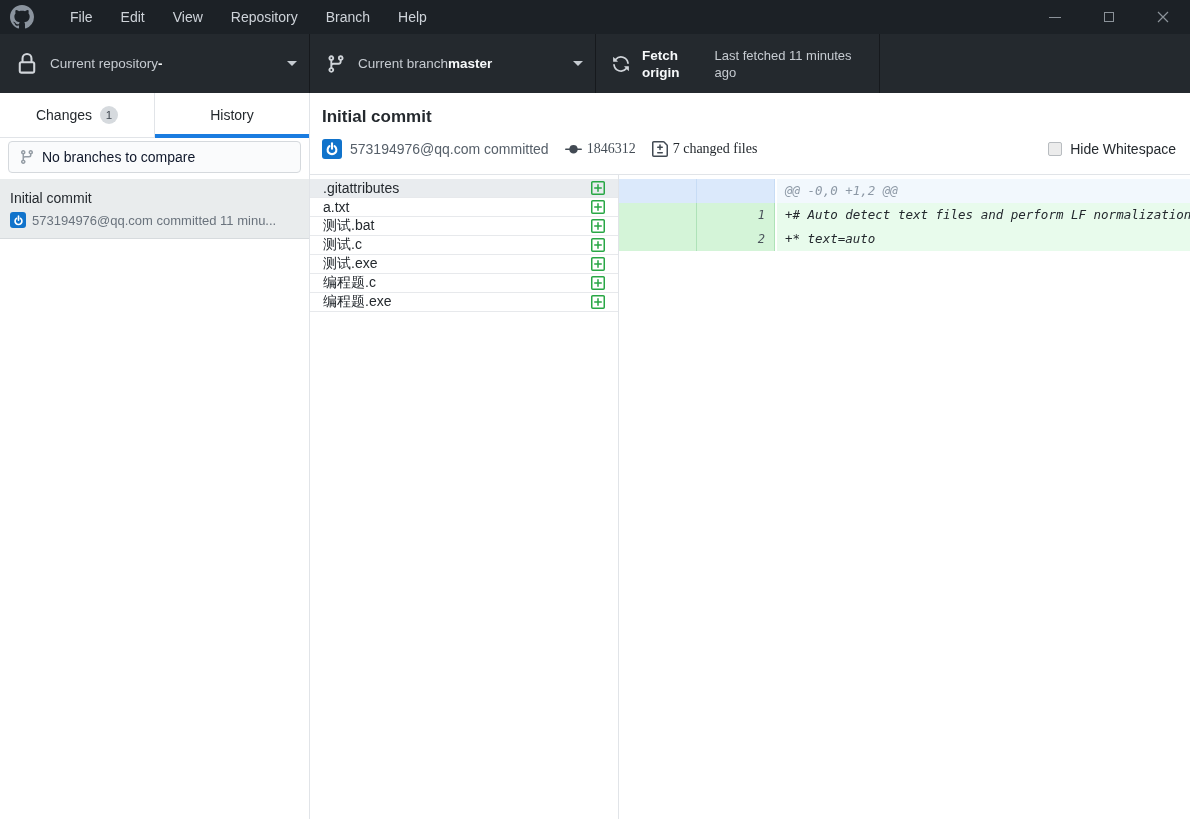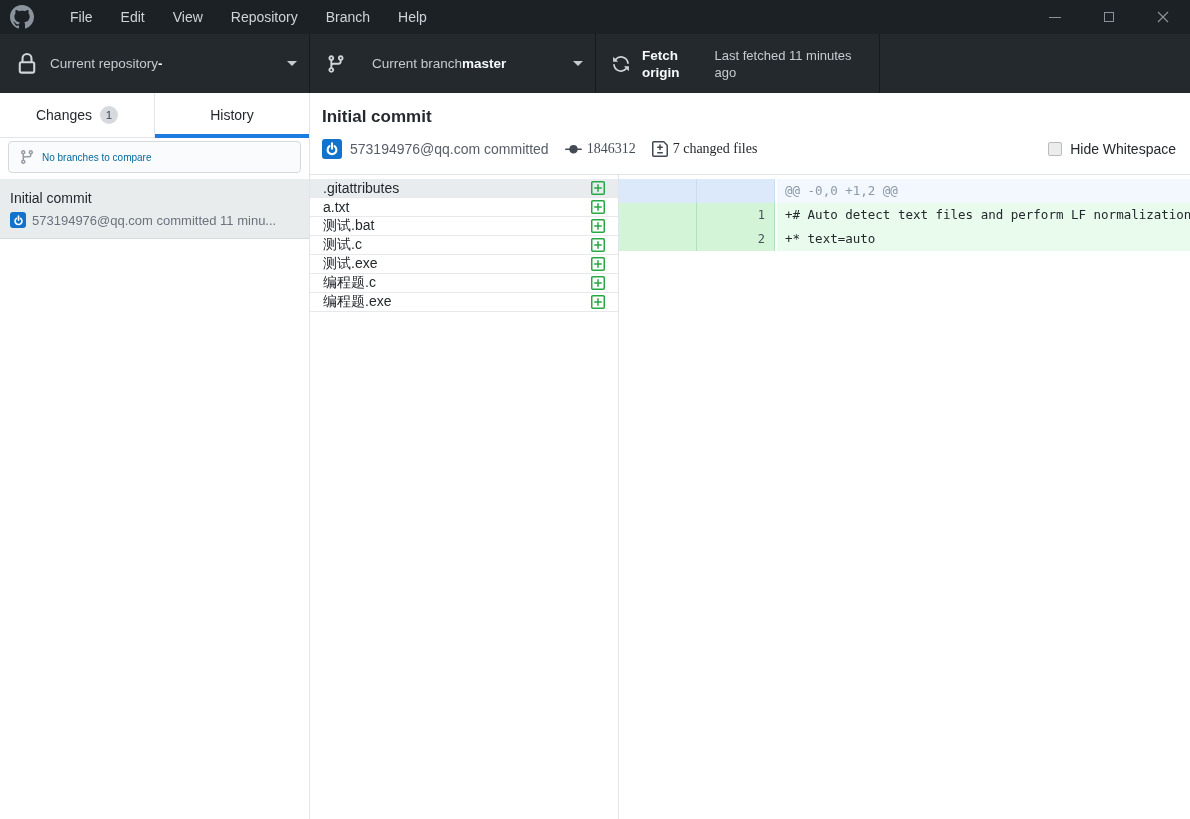--- a/index.html
+++ b/index.html
@@ -21,36 +21,36 @@
   .toolbar { height:59px; background:#24292e; display:flex; flex:none; }
   .tool-btn { display:flex; align-items:center; border-right:1px solid #16191d; padding:0 12px 0 16px; cursor:default; }
   .tool-btn .ticon { flex:none; margin-right:12px; }
   .tool-texts { display:flex; flex-direction:row; justify-content:center; min-width:0; }
   .tool-caption { color:#c6cbd1; font-size:13.5px; line-height:17px; }
   .tool-value { color:#f6f8fa; font-size:13.5px; font-weight:bold; line-height:17px; }
   .tool-title { color:#f6f8fa; font-size:13.5px; font-weight:bold; line-height:17px; }
   .tool-sub { color:#c6cbd1; font-size:13px; line-height:17px; }
   .chev { margin-left:auto; width:0; height:0; border-left:5px solid transparent; border-right:5px solid transparent; border-top:5px solid #c6cbd1; }
   .btn-repo { width:310px; }
-  .btn-branch { width:286px;gap:14px; }
+  .btn-branch { width:286px; }
   .btn-fetch { width:284px; }
 
   
   .content { flex:1; display:flex; min-height:0; }
 
   
   .sidebar { width:310px; flex:none; border-right:1px solid #e1e4e8; display:flex; flex-direction:column; background:#fff; }
   .tabbar { height:45px; display:flex; border-bottom:1px solid #e1e4e8; flex:none; }
   .tab { flex:1; display:flex; align-items:center; justify-content:center; font-size:14px; color:#24292e; position:relative; cursor:default; }
   .tab + .tab { border-left:1px solid #e1e4e8; }
   .tab.active::after { content:""; position:absolute; left:0; right:0; bottom:-1px; height:4px; background:#1a7ce0; }
   .badge { margin-left:8px; background:#d6dade; color:#3f4750; font-size:11.5px; width:18px; height:18px; border-radius:50%; display:flex; align-items:center; justify-content:center; }
   .compare-box { margin:3px 8px 0 8px; height:32px; background:#fafbfc; border:1px solid #d5d9dd; border-radius:4px; display:flex; align-items:center; padding:0 10px; flex:none; cursor:default; }
   .compare-box .cicon { margin-right:7px; display:flex; }
-  .compare-text { color:#0369a1; font-size:10px; }
+  .compare-text { color:#0f172a; font-size:14px; }
   .commit-list { margin-top:6px; flex:1; overflow:hidden; }
   .commit-item { height:60px; background:#e9eced; border-bottom:1px solid #d7dbde; padding:9px 10px 0 10px; cursor:default; }
   .commit-item-title { font-size:14px; color:#24292e; line-height:20px; }
   .commit-item-meta { display:flex; align-items:center; margin-top:4px; }
   .commit-item-meta .meta-text { font-size:13px; color:#6a737d; margin-left:6px; white-space:nowrap; overflow:hidden; }
 
   
   .avatar { border-radius:3px; background:#1173cb; display:inline-flex; align-items:center; justify-content:center; flex:none; }
   .avatar.sm { width:16px; height:16px; }
   .avatar.md { width:20px; height:20px; }
@@ -72,21 +72,21 @@
   .main-body { flex:1; display:flex; min-height:0; }
 
   
   .file-list { width:309px; flex:none; border-right:1px solid #e1e4e8; padding-top:4px; }
   .file-row { height:19px; display:flex; align-items:center; padding:0 12px 0 13px; border-bottom:1px solid #e7e9ec; cursor:default; }
   .file-row.selected { background:#e9ecef; }
   .file-name { font-size:14px; color:#24292e; flex:1; white-space:nowrap; overflow:hidden; }
   .file-status { display:flex; flex:none; }
 
   
-  .diff-panel { flex:1; min-width:0; padding-top:4px; font-family:"DejaVu Sans Mono","Liberation Mono",monospace; }
+  .diff-panel { flex:1; min-width:0; padding-top:4px; font-family:"DejaVu Sans Mono","Liberation Mono",monospace;font-style:italic; }
   .diff-row { display:flex; height:24px; }
   .diff-row .g { width:78px; flex:none; }
   .diff-row .g.new { text-align:right; padding-right:9px; font-size:12px; line-height:24px; color:#49525a; }
   .diff-row .txt { flex:1; margin-left:2px; font-size:12.5px; line-height:24px; padding-left:8px; white-space:pre; overflow:hidden; }
   .diff-row.hunk .g { background:#dbe9fb; border-right:1px solid #c7dcf5; }
   .diff-row.hunk .txt { background:#f2f8fd; color:#8c98a5; }
   .diff-row.added .g { background:#d4f4d8; border-right:1px solid #aee2b8; }
   .diff-row.added .txt { background:#e8fbec; color:#24292e; }
 </style>
 </head>

